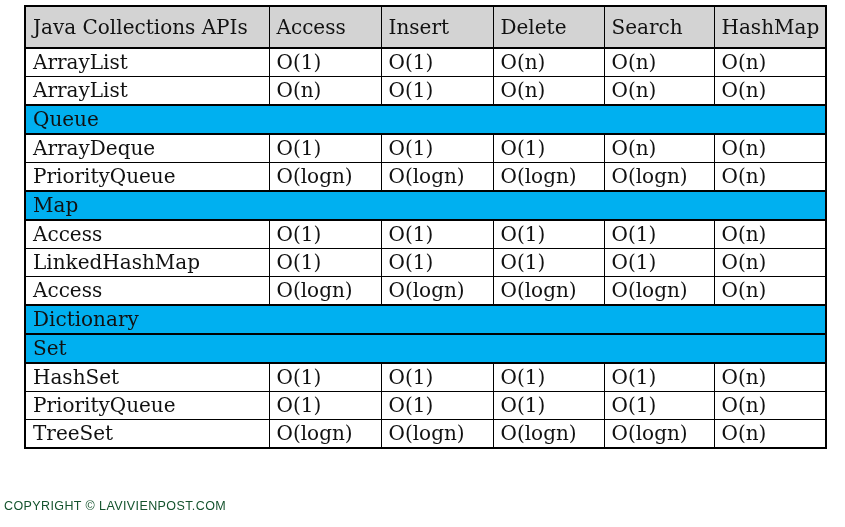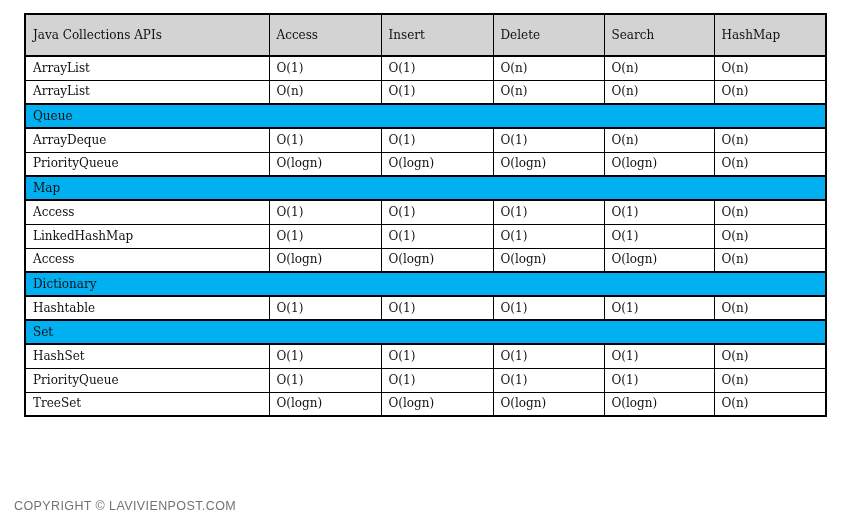--- a/index.html
+++ b/index.html
@@ -20,26 +20,26 @@
   .stage {
     position: relative;
     width: 845px;
     height: 527px;
     font-family: "DejaVu Serif", "Liberation Serif", serif;
     color: var(--text-color);
   }
   table.complexity {
     position: absolute;
     left: 24px;
-    top: 13px;
+    top: 5px;
     width: 801px;
     border-collapse: collapse;
     table-layout: fixed;
     border: 2px solid var(--border-color);
-    font-size: 12px;
+    font-size: 20px;
     padding-left: 37px;
   }
   table.complexity th,
   table.complexity td {
     border: 1px solid var(--border-color);
     padding: 1px 7px 2px 7px;
     text-align: left;
     vertical-align: middle;
     font-weight: normal;
     white-space: nowrap;
@@ -51,26 +51,26 @@
     border-bottom: 2px solid var(--border-color);
   }
   table.complexity tbody td { height: 24px; }
   tr.section-row td {
     background: var(--section-bg);
     border-top: 2px solid var(--border-color);
     border-bottom: 2px solid var(--border-color);
   }
   .copyright {
     position: absolute;
-    left: 14px;
+    left: 4px;
     top: 499px;
     font-family: "Liberation Sans", "DejaVu Sans", sans-serif;
     font-size: 12.5px;
     letter-spacing: 0.4px;
-    color: #737373;
+    color: #14532d;
   }
 </style>
 </head>
 <body>
 
 <div class="stage">
   <table class="complexity">
     <colgroup>
         <col style="width: 244px;">
         <col style="width: 112px;">
@@ -148,28 +148,20 @@
           <td>Access</td>
           <td>O(logn)</td>
           <td>O(logn)</td>
           <td>O(logn)</td>
           <td>O(logn)</td>
           <td>O(n)</td>
         </tr>
         <tr class="section-row">
           <td colspan="6">Dictionary</td>
         </tr>
-        <tr>
-          <td>Hashtable</td>
-          <td>O(1)</td>
-          <td>O(1)</td>
-          <td>O(1)</td>
-          <td>O(1)</td>
-          <td>O(n)</td>
-        </tr>
         <tr class="section-row">
           <td colspan="6">Set</td>
         </tr>
         <tr>
           <td>HashSet</td>
           <td>O(1)</td>
           <td>O(1)</td>
           <td>O(1)</td>
           <td>O(1)</td>
           <td>O(n)</td>

